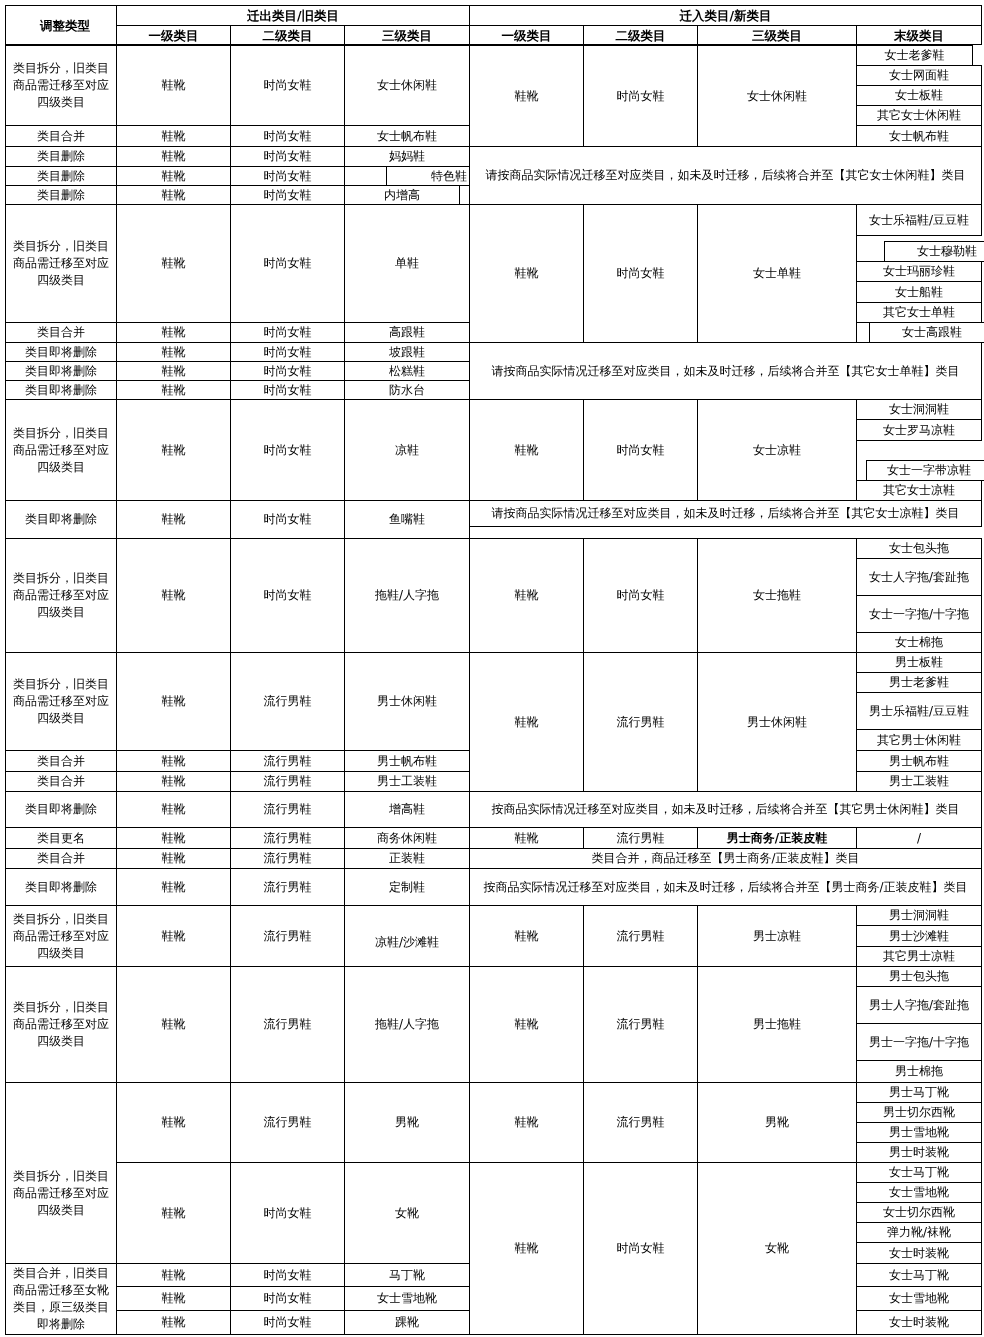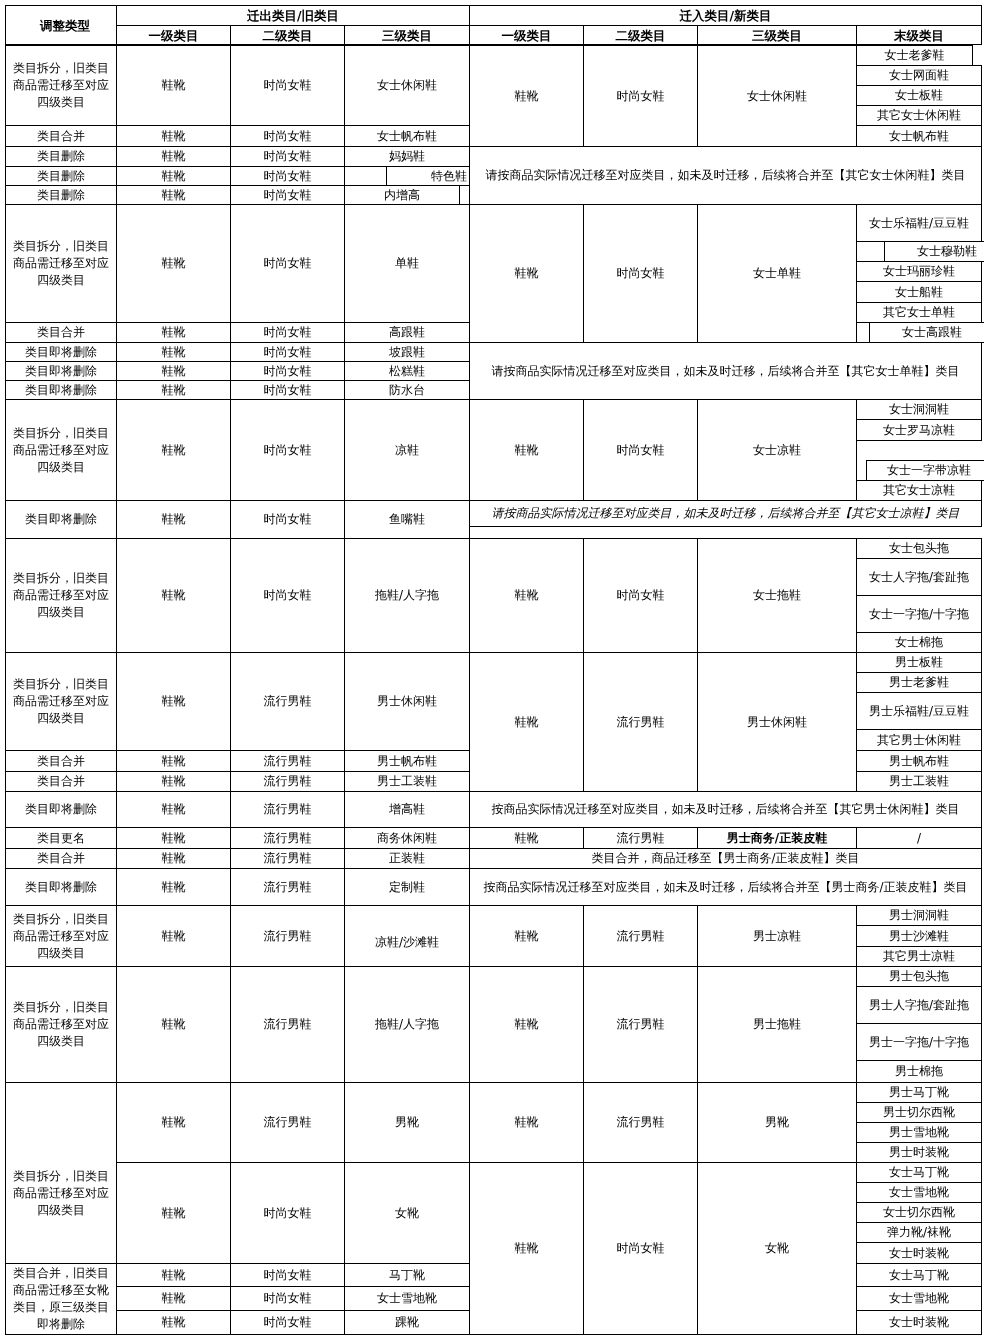--- a/index.html
+++ b/index.html
@@ -72,21 +72,21 @@
       <div class="c" style="left: 116px; top: 361px; width: 115px; height: 20px;">鞋靴</div>
       <div class="c" style="left: 230px; top: 361px; width: 115px; height: 20px;">时尚女鞋</div>
       <div class="c" style="left: 344px; top: 361px; width: 126px; height: 20px;">松糕鞋</div>
       <div class="c" style="left: 5px; top: 380px; width: 112px; height: 20px;">类目即将删除</div>
       <div class="c" style="left: 116px; top: 380px; width: 115px; height: 20px;">鞋靴</div>
       <div class="c" style="left: 230px; top: 380px; width: 115px; height: 20px;">时尚女鞋</div>
       <div class="c" style="left: 344px; top: 380px; width: 126px; height: 20px;">防水台</div>
       <div class="c" style="left: 469px; top: 204px; width: 115px; height: 139px;">鞋靴</div>
       <div class="c" style="left: 583px; top: 204px; width: 115px; height: 139px;">时尚女鞋</div>
       <div class="c" style="left: 697px; top: 204px; width: 160px; height: 139px;">女士单鞋</div>
-      <div class="c" style="left: 856px; top: 204px; width: 126px; height: 38px;">女士乐福鞋/豆豆鞋</div>
+      <div class="c" style="left: 856px; top: 204px; width: 126px; height: 32px;">女士乐福鞋/豆豆鞋</div>
       <div class="c" style="left: 856px; top: 241px; width: 126px; height: 21px; margin-left: 28px;">女士穆勒鞋</div>
       <div class="c" style="left: 856px; top: 261px; width: 126px; height: 21px;">女士玛丽珍鞋</div>
       <div class="c" style="left: 856px; top: 281px; width: 126px; height: 22px;">女士船鞋</div>
       <div class="c" style="left: 856px; top: 302px; width: 126px; height: 21px;">其它女士单鞋</div>
       <div class="c" style="left: 856px; top: 322px; width: 126px; height: 21px; margin-left: 13px;">女士高跟鞋</div>
       <div class="c note" style="left: 469px; top: 342px; width: 513px; height: 58px;">请按商品实际情况迁移至对应类目，如未及时迁移，后续将合并至【其它女士单鞋】类目</div>
       <div class="c" style="left: 5px; top: 399px; width: 112px; height: 102px;">类目拆分，旧类目商品需迁移至对应四级类目</div>
       <div class="c" style="left: 116px; top: 399px; width: 115px; height: 102px;">鞋靴</div>
       <div class="c" style="left: 230px; top: 399px; width: 115px; height: 102px;">时尚女鞋</div>
       <div class="c" style="left: 344px; top: 399px; width: 126px; height: 102px;">凉鞋</div>
@@ -95,21 +95,21 @@
       <div class="c" style="left: 697px; top: 399px; width: 160px; height: 102px;">女士凉鞋</div>
       <div class="c" style="left: 856px; top: 399px; width: 126px; height: 21px;">女士洞洞鞋</div>
       <div class="c" style="left: 856px; top: 419px; width: 126px; height: 22px;">女士罗马凉鞋</div>
       <div class="c" style="left: 856px; top: 440px; width: 114px; height: 21px; margin-top: 43px;">女士沙滩鞋</div>
       <div class="c" style="left: 856px; top: 460px; width: 126px; height: 21px; margin-left: 10px;">女士一字带凉鞋</div>
       <div class="c" style="left: 856px; top: 480px; width: 126px; height: 21px;">其它女士凉鞋</div>
       <div class="c" style="left: 5px; top: 500px; width: 112px; height: 39px;">类目即将删除</div>
       <div class="c" style="left: 116px; top: 500px; width: 115px; height: 39px;">鞋靴</div>
       <div class="c" style="left: 230px; top: 500px; width: 115px; height: 39px;">时尚女鞋</div>
       <div class="c" style="left: 344px; top: 500px; width: 126px; height: 39px;">鱼嘴鞋</div>
-      <div class="c note" style="left: 469px; top: 500px; width: 513px; height: 27px; font-style: italic;">请按商品实际情况迁移至对应类目，如未及时迁移，后续将合并至【其它女士凉鞋】类目</div>
+      <div class="c note" style="left: 469px; top: 500px; width: 513px; height: 27px;">请按商品实际情况迁移至对应类目，如未及时迁移，后续将合并至【其它女士凉鞋】类目</div>
       <div class="c" style="left: 5px; top: 538px; width: 112px; height: 115px;">类目拆分，旧类目商品需迁移至对应四级类目</div>
       <div class="c" style="left: 116px; top: 538px; width: 115px; height: 115px;">鞋靴</div>
       <div class="c" style="left: 230px; top: 538px; width: 115px; height: 115px;">时尚女鞋</div>
       <div class="c" style="left: 344px; top: 538px; width: 126px; height: 115px;">拖鞋/人字拖</div>
       <div class="c" style="left: 469px; top: 538px; width: 115px; height: 115px;">鞋靴</div>
       <div class="c" style="left: 583px; top: 538px; width: 115px; height: 115px;">时尚女鞋</div>
       <div class="c" style="left: 697px; top: 538px; width: 160px; height: 115px;">女士拖鞋</div>
       <div class="c" style="left: 856px; top: 538px; width: 126px; height: 21px;">女士包头拖</div>
       <div class="c" style="left: 856px; top: 558px; width: 126px; height: 38px;">女士人字拖/套趾拖</div>
       <div class="c" style="left: 856px; top: 595px; width: 126px; height: 38px;">女士一字拖/十字拖</div>

